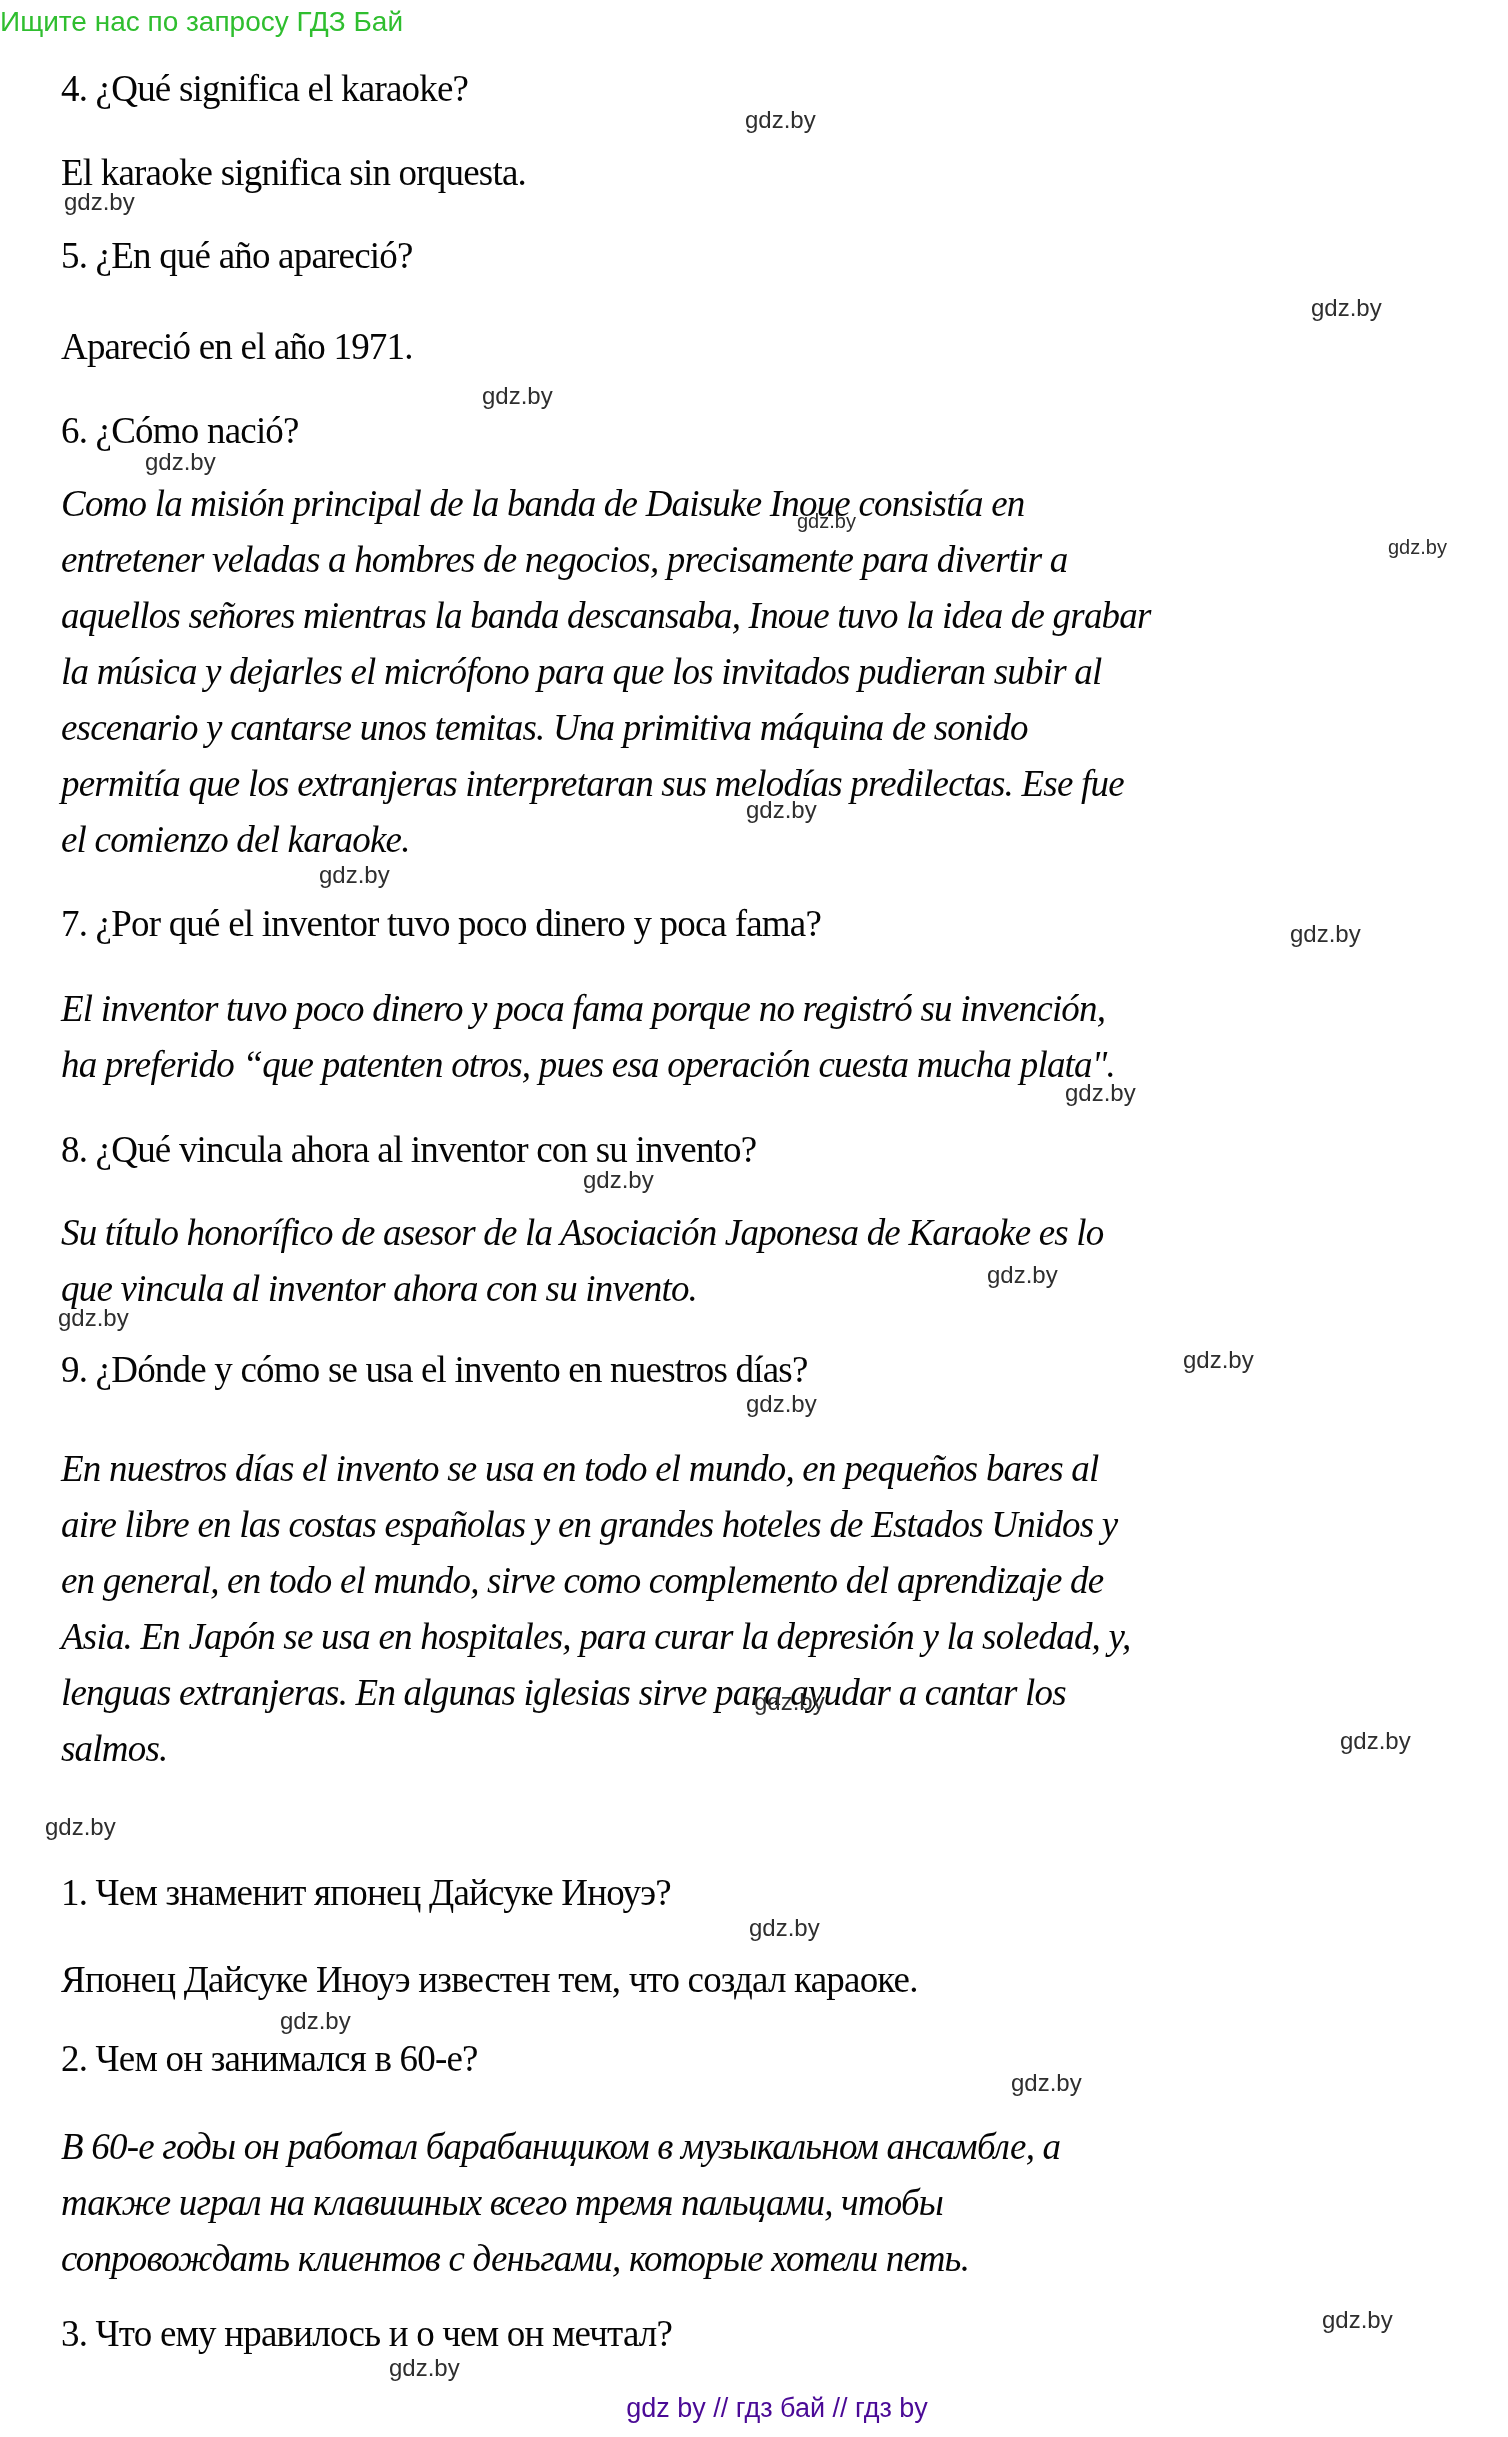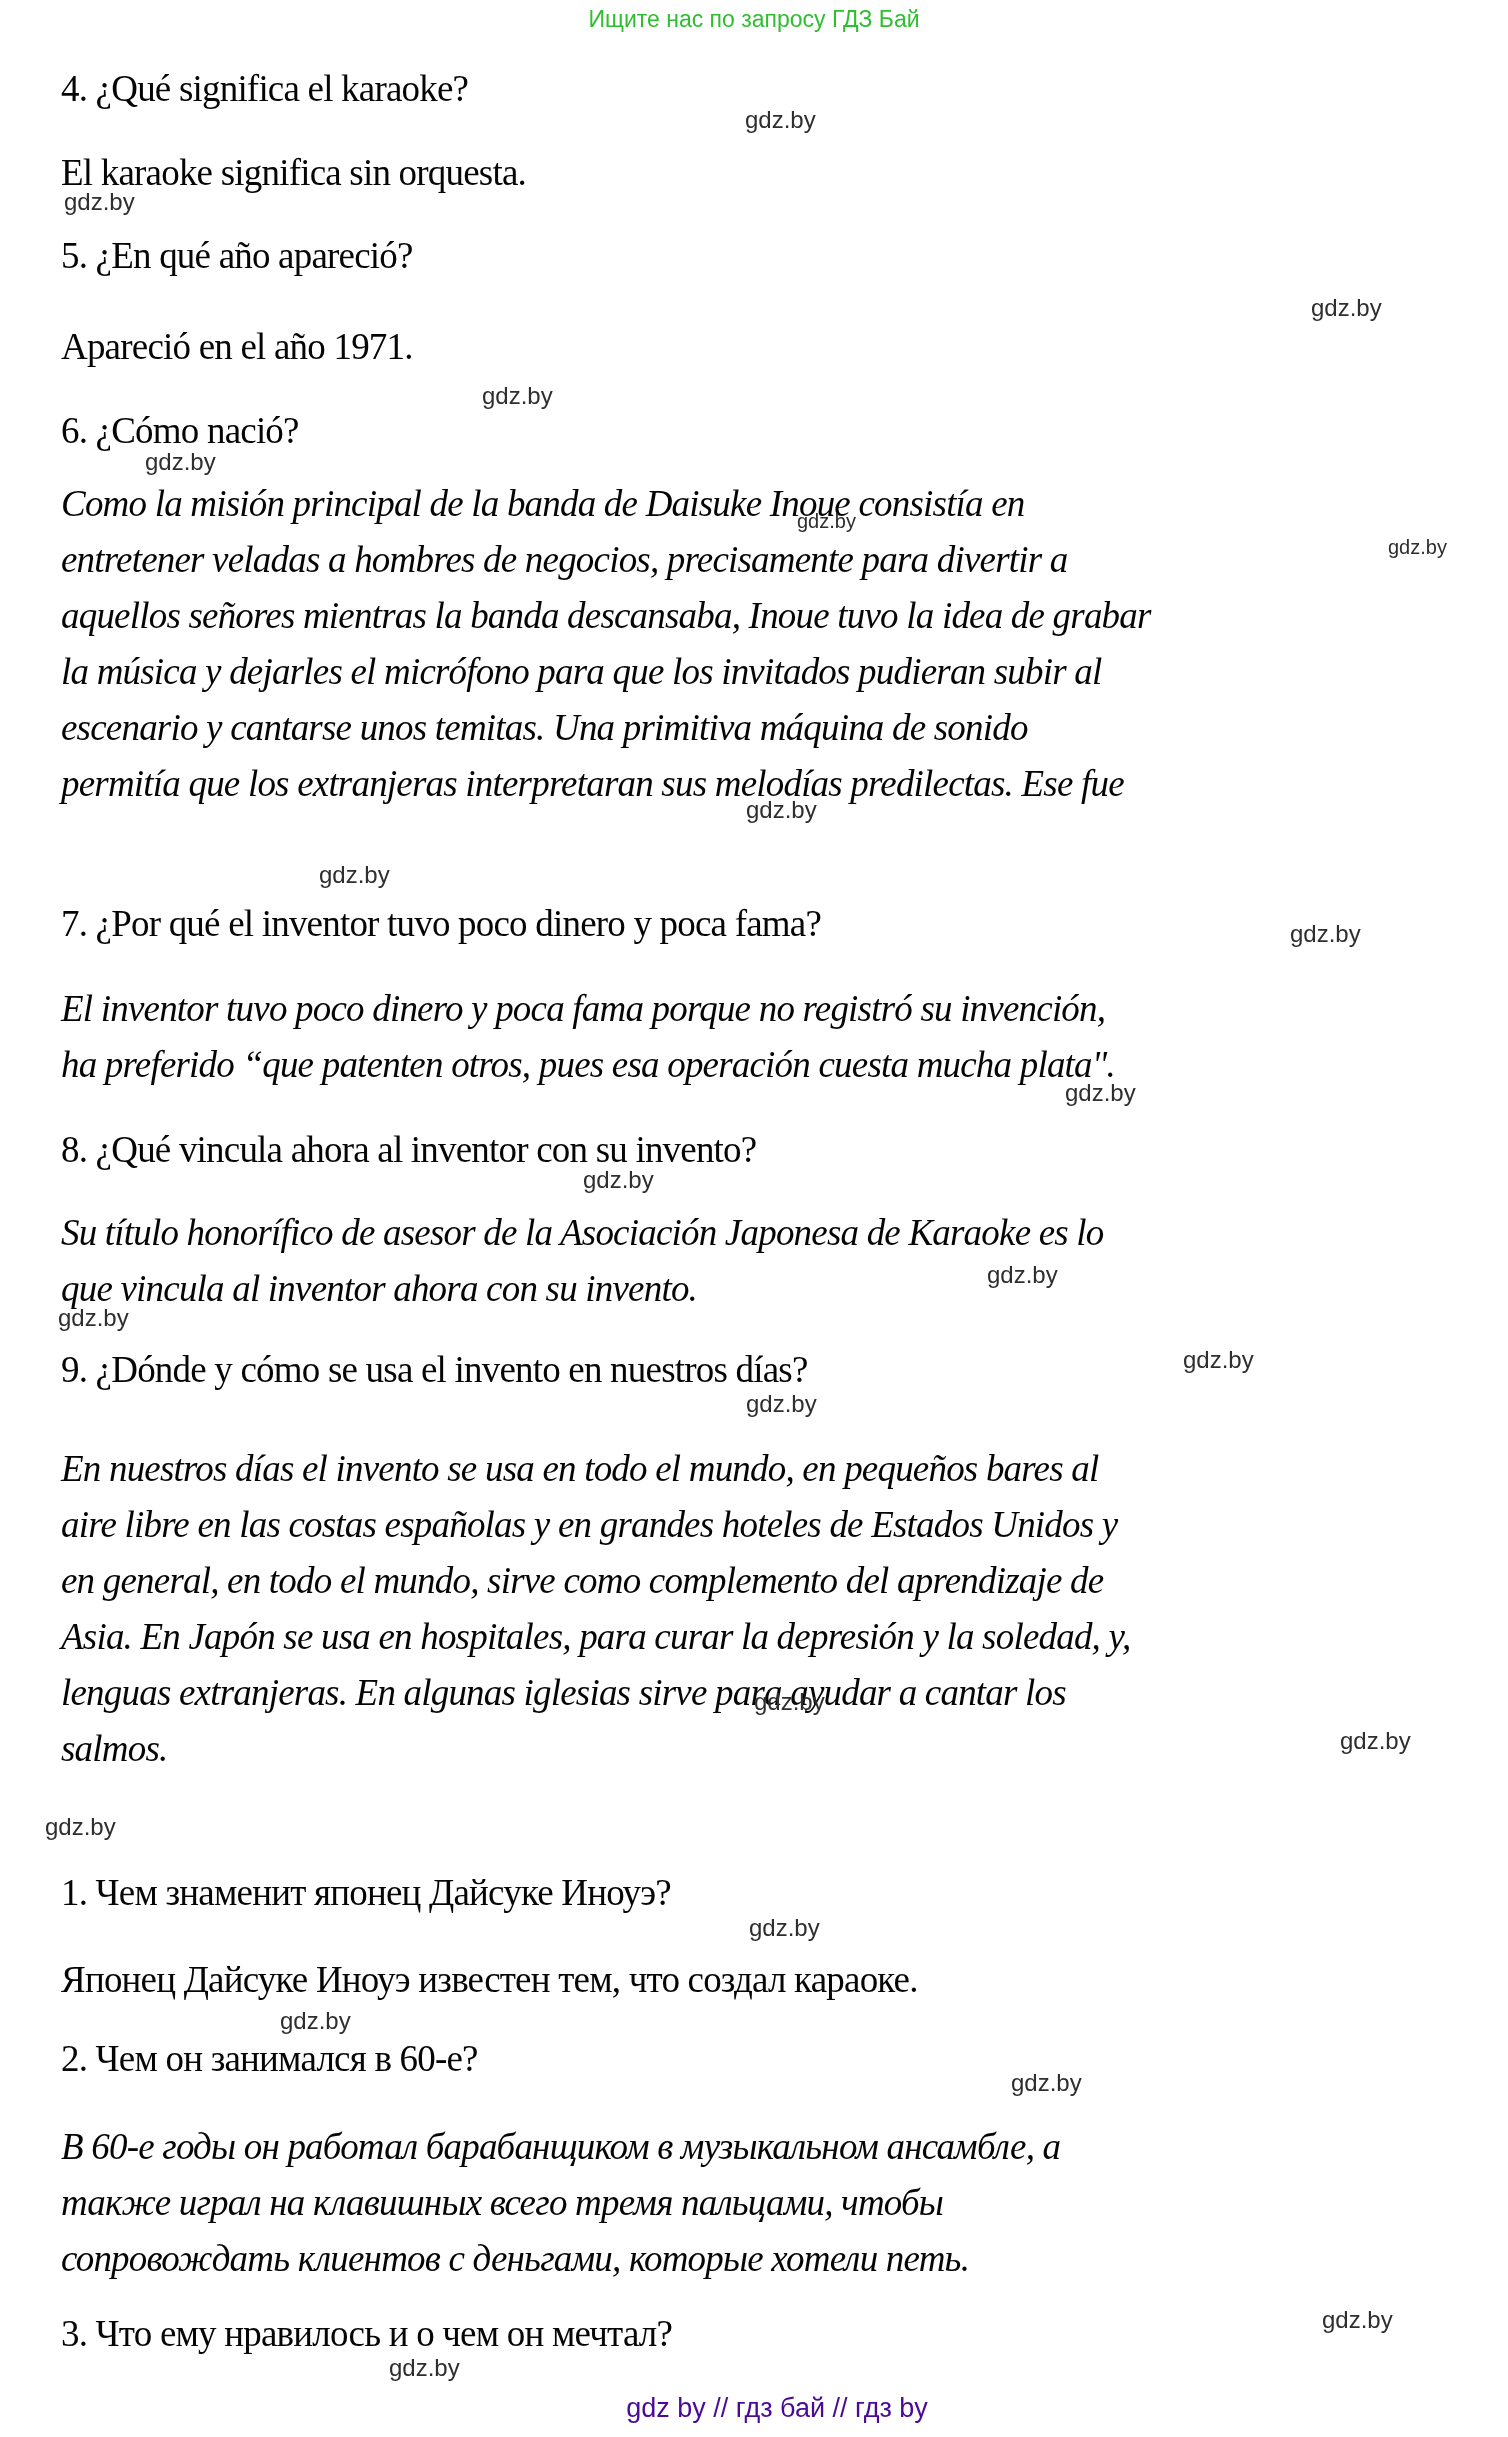--- a/index.html
+++ b/index.html
@@ -28,23 +28,22 @@
     font-family:"Liberation Sans","DejaVu Sans",sans-serif;
     font-size:24px;
     color:#2e2e2e;
     white-space:nowrap;
   }
   .wm.small { font-size:20px; }
   
   .hdr {
     position:absolute;
     top:6.2px; left:0; width:100%;
-    text-align:center;
     font-family:"Liberation Sans","DejaVu Sans",sans-serif;
-    font-size:23px;
+    font-size:28px;
     color:#2fbe2f;
   }
   
   .ftr {
     position:absolute;
     top:2393px; left:0; width:100%;
     text-align:center;
     font-family:"Liberation Sans","DejaVu Sans",sans-serif;
     font-size:27px;
     color:#4a0a96;
@@ -106,20 +105,21 @@
   <div class="t" id="a5">Apareció en el año 1971.</div>
   <div class="t" id="q6">6. ¿Cómo nació?</div>
 
   <div class="t para" id="a6">
     <div>Como la misión principal de la banda de Daisuke Inoue consistía en</div>
     <div>entretener veladas a hombres de negocios, precisamente para divertir a</div>
     <div>aquellos señores mientras la banda descansaba, Inoue tuvo la idea de grabar</div>
     <div>la música y dejarles el micrófono para que los invitados pudieran subir al</div>
     <div>escenario y cantarse unos temitas. Una primitiva máquina de sonido</div>
     <div>permitía que los extranjeras interpretaran sus melodías predilectas. Ese fue</div>
+    <div>el comienzo del karaoke.</div>
   </div>
 
   <div class="t" id="q7">7. ¿Por qué el inventor tuvo poco dinero y poca fama?</div>
   <div class="t para" id="a7">
     <div>El inventor tuvo poco dinero y poca fama porque no registró su invención,</div>
     <div>ha preferido “que patenten otros, pues esa operación cuesta mucha plata".</div>
   </div>
 
   <div class="t" id="q8">8. ¿Qué vincula ahora al inventor con su invento?</div>
   <div class="t para" id="a8">

